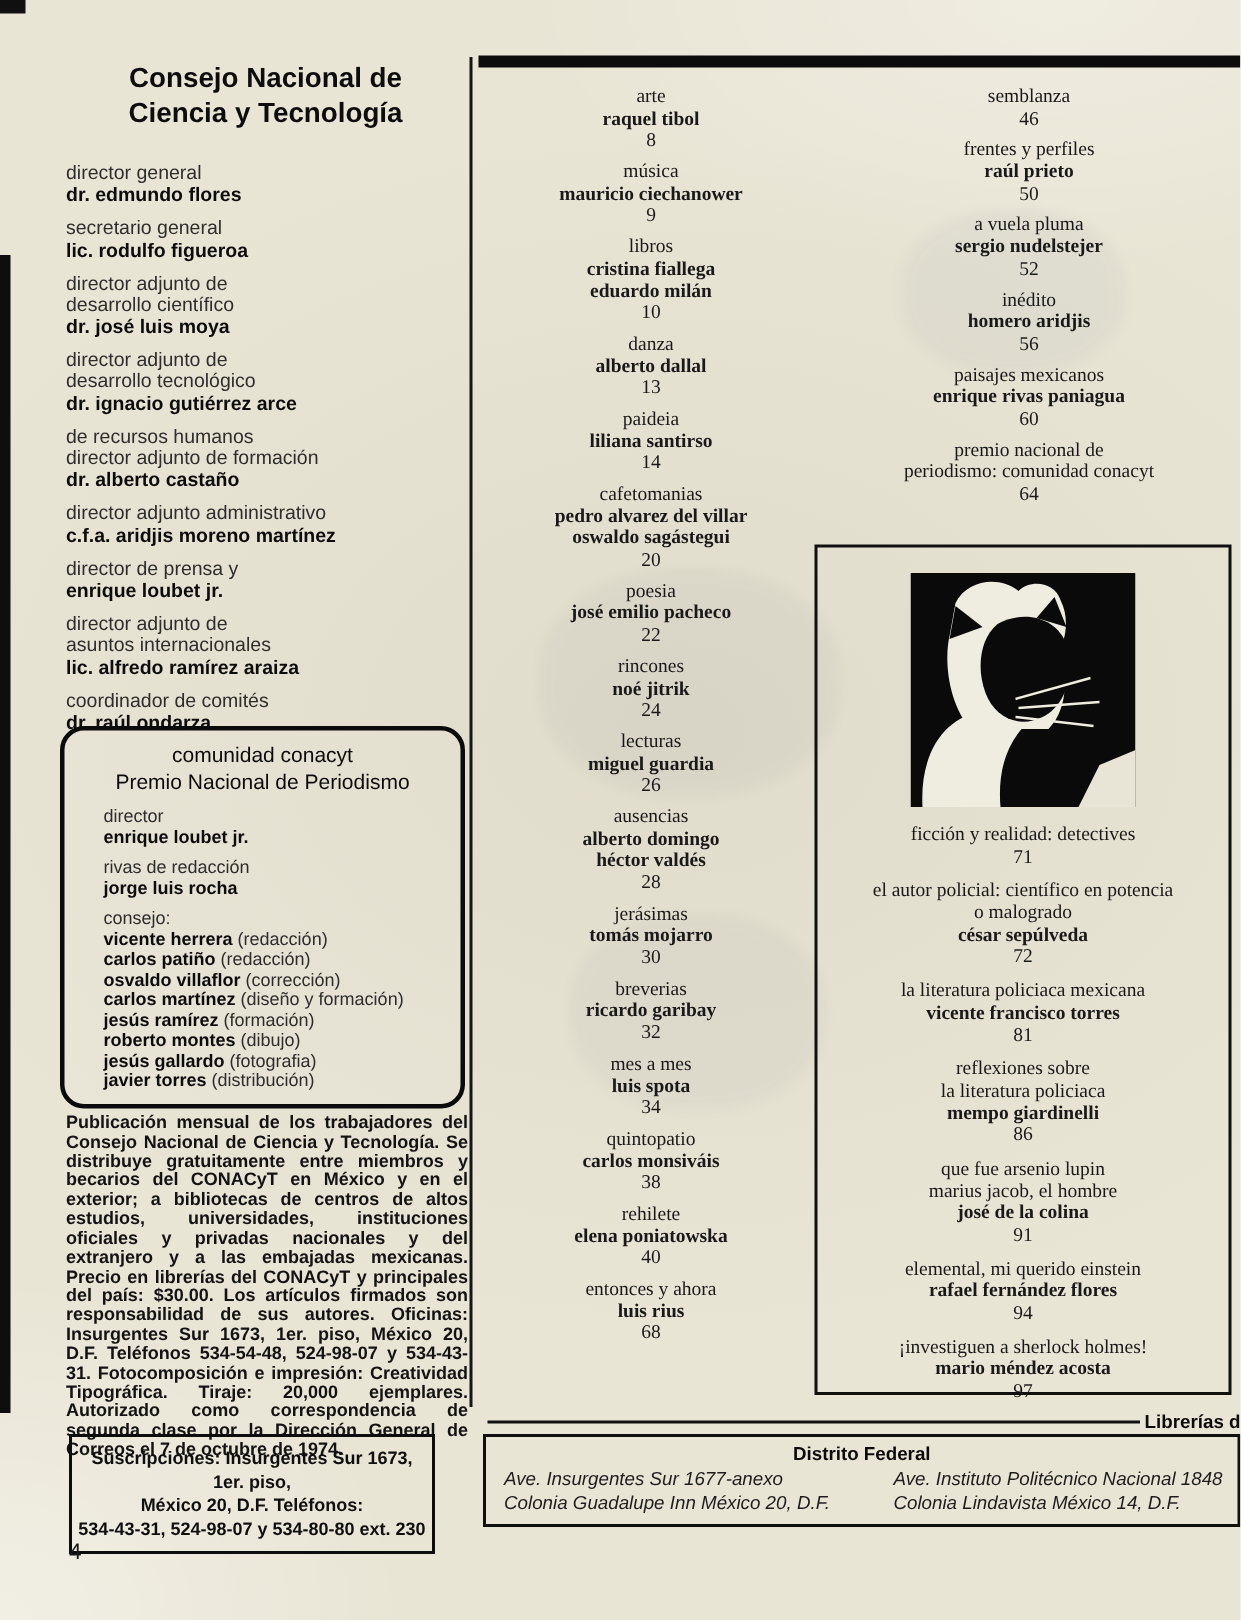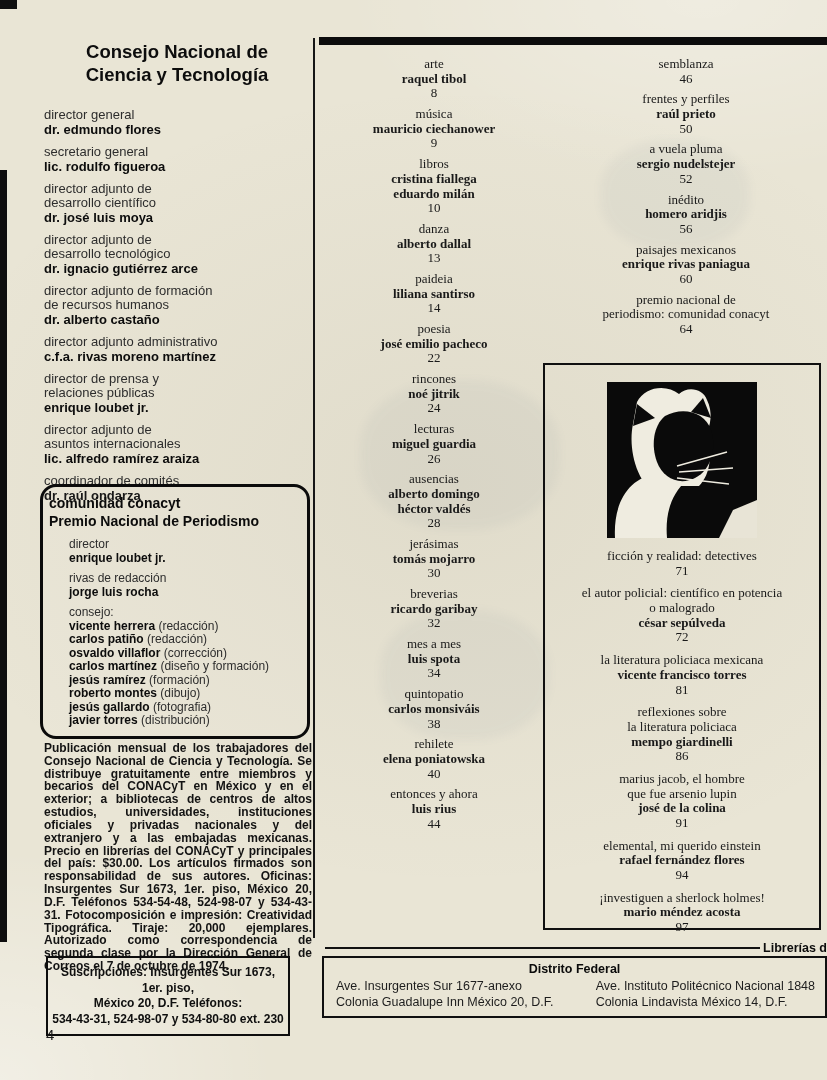--- a/index.html
+++ b/index.html
@@ -21,21 +21,21 @@
   .artifact{position:absolute;filter:blur(4px);opacity:.05;background:#54687c;border-radius:45%;}
 
   
   .left-col{position:absolute;left:44px;top:40px;width:266px;}
   .org-title{font-weight:bold;font-size:18.5px;line-height:1.25;text-align:center;color:#0d0d0d;margin:0 0 22px;}
   .role-block{margin-bottom:8px;}
   .role-label{font-size:13px;line-height:14px;color:#2d2d2d;}
   .role-name{font-size:13px;line-height:15px;font-weight:bold;color:#0c0c0c;}
 
   .premio-box{position:absolute;left:40px;top:484px;width:270px;border:3px solid #0b0b0b;border-radius:16px;box-sizing:border-box;padding:8px 6px;background:rgba(255,255,255,.05);}
-  .premio-title{font-weight:bold;font-size:14px;line-height:1.25;color:#0b0b0b;margin-bottom:8px;}
+  .premio-title{font-weight:normal;font-size:14px;line-height:1.25;text-align:center;color:#0b0b0b;margin-bottom:8px;}
   .premio-content{padding-left:20px;}
   .premio-role{margin-bottom:7px;}
   .premio-role-label{font-size:12px;line-height:13.5px;color:#2d2d2d;}
   .premio-role-name{font-size:12px;line-height:13.5px;font-weight:bold;color:#0c0c0c;}
   .consejo-label{font-size:12px;line-height:13.5px;color:#2d2d2d;}
   .consejo-member{font-size:12px;line-height:13.5px;color:#2d2d2d;}
   .consejo-member b{color:#0c0c0c;}
 
   .pub-paragraph{position:absolute;left:44px;top:730px;width:268px;font-size:12px;line-height:1.07;font-weight:bold;text-align:justify;color:#131313;}
 
@@ -56,21 +56,21 @@
   .special-entry{margin-bottom:8px;}
 
   
   .librerias-row{position:absolute;left:325px;top:941px;width:502px;display:flex;align-items:center;}
   .librerias-line{flex:1;height:2px;background:#111;}
   .librerias-label{font-weight:bold;font-size:12.5px;color:#0c0c0c;padding-left:3px;white-space:nowrap;}
 
   .bottom-box{position:absolute;left:322px;top:956px;width:505px;height:62px;border:2px solid #101010;box-sizing:border-box;padding:4px 8px;}
   .bottom-header{text-align:center;font-weight:bold;font-size:12.5px;color:#0b0b0b;margin-bottom:3px;}
   .bottom-cols{display:flex;justify-content:space-between;}
-  .addr{font-size:12.5px;line-height:1.25;color:#1d1d1d;}
+  .addr{font-size:12.5px;line-height:1.25;color:#1d1d1d;font-style:italic;}
   .addr1{padding-left:4px;}
   .addr2{padding-right:2px;}
 </style>
 </head>
 <body>
 
 <div class="page">
 
   <div class="corner-mark"></div>
   <div class="left-strip"></div>
@@ -99,31 +99,30 @@
           <div class="role-label">director adjunto de</div>
           <div class="role-label">desarrollo científico</div>
           <div class="role-name">dr. josé luis moya</div>
         </div>
         <div class="role-block">
           <div class="role-label">director adjunto de</div>
           <div class="role-label">desarrollo tecnológico</div>
           <div class="role-name">dr. ignacio gutiérrez arce</div>
         </div>
         <div class="role-block">
+          <div class="role-label">de recursos humanos</div>
           <div class="role-label">director adjunto de formación</div>
-          <div class="role-label">de recursos humanos</div>
           <div class="role-name">dr. alberto castaño</div>
         </div>
         <div class="role-block">
           <div class="role-label">director adjunto administrativo</div>
-          <div class="role-name">c.f.a. rivas moreno martínez</div>
+          <div class="role-name">c.f.a. aridjis moreno martínez</div>
         </div>
         <div class="role-block">
           <div class="role-label">director de prensa y</div>
-          <div class="role-label">relaciones públicas</div>
           <div class="role-name">enrique loubet jr.</div>
         </div>
         <div class="role-block">
           <div class="role-label">director adjunto de</div>
           <div class="role-label">asuntos internacionales</div>
           <div class="role-name">lic. alfredo ramírez araiza</div>
         </div>
         <div class="role-block">
           <div class="role-label">coordinador de comités</div>
           <div class="role-name">dr. raúl ondarza</div>
@@ -190,20 +189,26 @@
         <div class="toc-section">danza</div>
         <div class="toc-author">alberto dallal</div>
         <div class="toc-page">13</div>
       </div>
       <div class="toc-entry">
         <div class="toc-section">paideia</div>
         <div class="toc-author">liliana santirso</div>
         <div class="toc-page">14</div>
       </div>
       <div class="toc-entry">
+        <div class="toc-section">cafetomanias</div>
+        <div class="toc-author">pedro alvarez del villar</div>
+        <div class="toc-author">oswaldo sagástegui</div>
+        <div class="toc-page">20</div>
+      </div>
+      <div class="toc-entry">
         <div class="toc-section">poesia</div>
         <div class="toc-author">josé emilio pacheco</div>
         <div class="toc-page">22</div>
       </div>
       <div class="toc-entry">
         <div class="toc-section">rincones</div>
         <div class="toc-author">noé jitrik</div>
         <div class="toc-page">24</div>
       </div>
       <div class="toc-entry">
@@ -238,21 +243,21 @@
         <div class="toc-page">38</div>
       </div>
       <div class="toc-entry">
         <div class="toc-section">rehilete</div>
         <div class="toc-author">elena poniatowska</div>
         <div class="toc-page">40</div>
       </div>
       <div class="toc-entry">
         <div class="toc-section">entonces y ahora</div>
         <div class="toc-author">luis rius</div>
-        <div class="toc-page">44</div>
+        <div class="toc-page">68</div>
       </div>
     </div>
   <div class="toc toc-col2">
       <div class="toc-entry">
         <div class="toc-section">semblanza</div>
         <div class="toc-page">46</div>
       </div>
       <div class="toc-entry">
         <div class="toc-section">frentes y perfiles</div>
         <div class="toc-author">raúl prieto</div>
@@ -311,22 +316,22 @@
           <div class="toc-author">vicente francisco torres</div>
           <div class="toc-page">81</div>
         </div>
         <div class="special-entry toc-entry">
           <div class="toc-section">reflexiones sobre</div>
           <div class="toc-section">la literatura policiaca</div>
           <div class="toc-author">mempo giardinelli</div>
           <div class="toc-page">86</div>
         </div>
         <div class="special-entry toc-entry">
+          <div class="toc-section">que fue arsenio lupin</div>
           <div class="toc-section">marius jacob, el hombre</div>
-          <div class="toc-section">que fue arsenio lupin</div>
           <div class="toc-author">josé de la colina</div>
           <div class="toc-page">91</div>
         </div>
         <div class="special-entry toc-entry">
           <div class="toc-section">elemental, mi querido einstein</div>
           <div class="toc-author">rafael fernández flores</div>
           <div class="toc-page">94</div>
         </div>
         <div class="special-entry toc-entry">
           <div class="toc-section">¡investiguen a sherlock holmes!</div>

